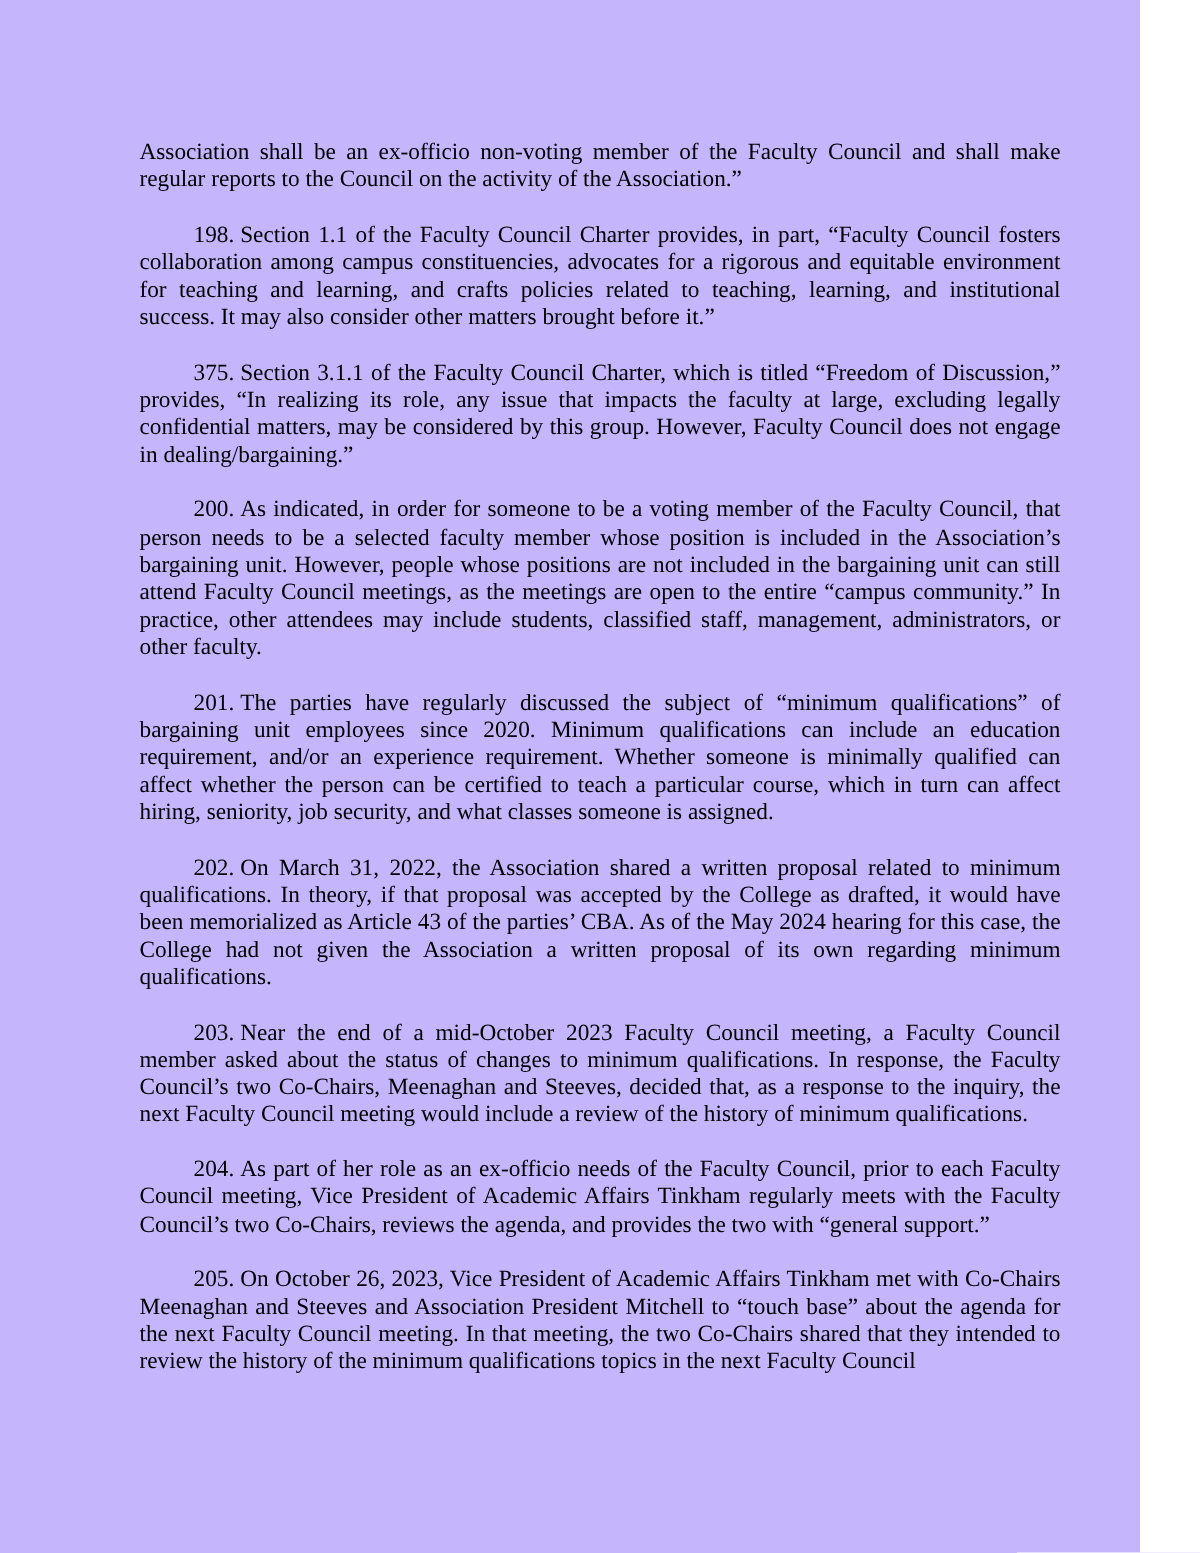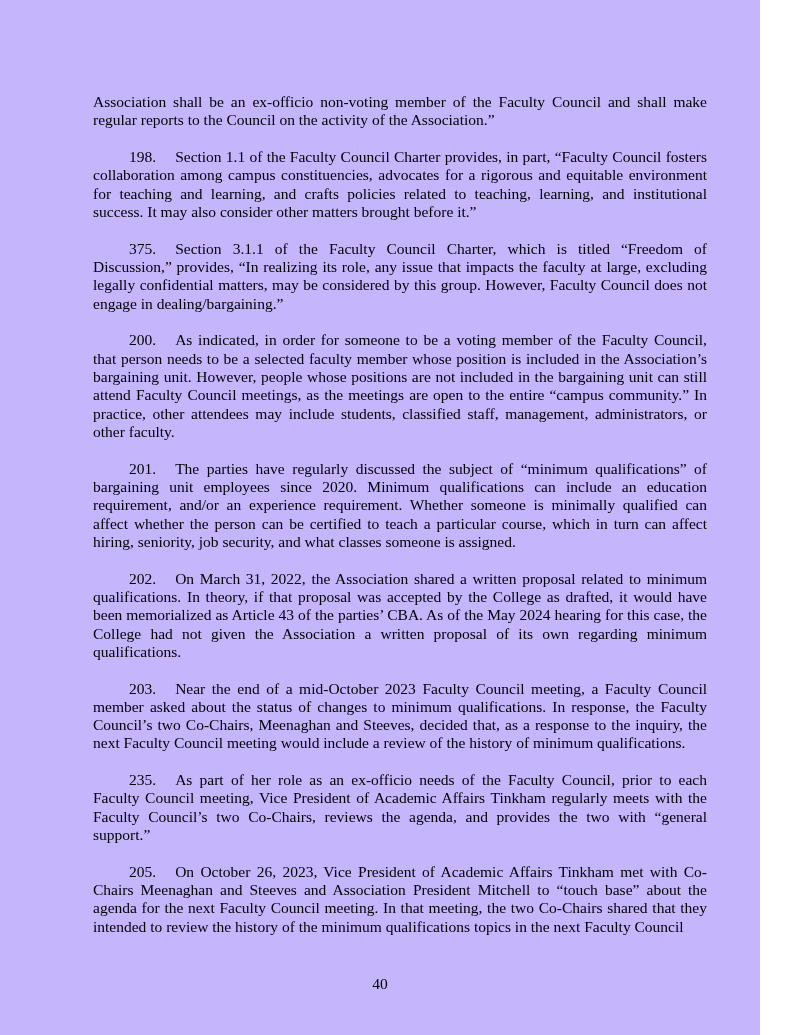--- a/index.html
+++ b/index.html
@@ -25,21 +25,21 @@
     width: 614px;
     text-align: justify;
   }
   .content p {
     margin: 0 0 18.33px 0;
   }
   p.numbered {
     text-indent: 36px;
   }
   .pnum {
-    margin-right: 19px;
+    margin-right: 4px;
   }
   .pageno {
     position: absolute;
     top: 975px;
     left: 0;
     width: 100%;
     text-align: center;
     font-size: 15.5px;
   }
 </style>
@@ -55,19 +55,18 @@
   <p class="numbered"><span class="pnum">375.</span><span class="ptext">Section 3.1.1 of the Faculty Council Charter, which is titled “Freedom of Discussion,” provides, “In realizing its role, any issue that impacts the faculty at large, excluding legally confidential matters, may be considered by this group. However, Faculty Council does not engage in dealing/bargaining.”</span></p>
 
   <p class="numbered"><span class="pnum">200.</span><span class="ptext">As indicated, in order for someone to be a voting member of the Faculty Council, that person needs to be a selected faculty member whose position is included in the Association’s bargaining unit. However, people whose positions are not included in the bargaining unit can still attend Faculty Council meetings, as the meetings are open to the entire “campus community.” In practice, other attendees may include students, classified staff, management, administrators, or other faculty.</span></p>
 
   <p class="numbered"><span class="pnum">201.</span><span class="ptext">The parties have regularly discussed the subject of “minimum qualifications” of bargaining unit employees since 2020. Minimum qualifications can include an education requirement, and/or an experience requirement. Whether someone is minimally qualified can affect whether the person can be certified to teach a particular course, which in turn can affect hiring, seniority, job security, and what classes someone is assigned.</span></p>
 
   <p class="numbered"><span class="pnum">202.</span><span class="ptext">On March 31, 2022, the Association shared a written proposal related to minimum qualifications. In theory, if that proposal was accepted by the College as drafted, it would have been memorialized as Article 43 of the parties’ CBA. As of the May 2024 hearing for this case, the College had not given the Association a written proposal of its own regarding minimum qualifications.</span></p>
 
   <p class="numbered"><span class="pnum">203.</span><span class="ptext">Near the end of a mid-October 2023 Faculty Council meeting, a Faculty Council member asked about the status of changes to minimum qualifications. In response, the Faculty Council’s two Co-Chairs, Meenaghan and Steeves, decided that, as a response to the inquiry, the next Faculty Council meeting would include a review of the history of minimum qualifications.</span></p>
 
-  <p class="numbered"><span class="pnum">235.</span><span class="ptext">As part of her role as an ex-officio needs of the Faculty Council, prior to each Faculty Council meeting, Vice President of Academic Affairs Tinkham regularly meets with the Faculty Council’s two Co-Chairs, reviews the agenda, and provides the two with “general support.”</span></p>
+  <p class="numbered"><span class="pnum">204.</span><span class="ptext">As part of her role as an ex-officio needs of the Faculty Council, prior to each Faculty Council meeting, Vice President of Academic Affairs Tinkham regularly meets with the Faculty Council’s two Co-Chairs, reviews the agenda, and provides the two with “general support.”</span></p>
 
   <p class="numbered"><span class="pnum">205.</span><span class="ptext">On October 26, 2023, Vice President of Academic Affairs Tinkham met with Co-Chairs Meenaghan and Steeves and Association President Mitchell to “touch base” about the agenda for the next Faculty Council meeting. In that meeting, the two Co-Chairs shared that they intended to review the history of the minimum qualifications topics in the next Faculty Council</span></p>
 </div>
   </div>
-  <div class="pageno">40</div>
 </div>
 
 </body></html>

